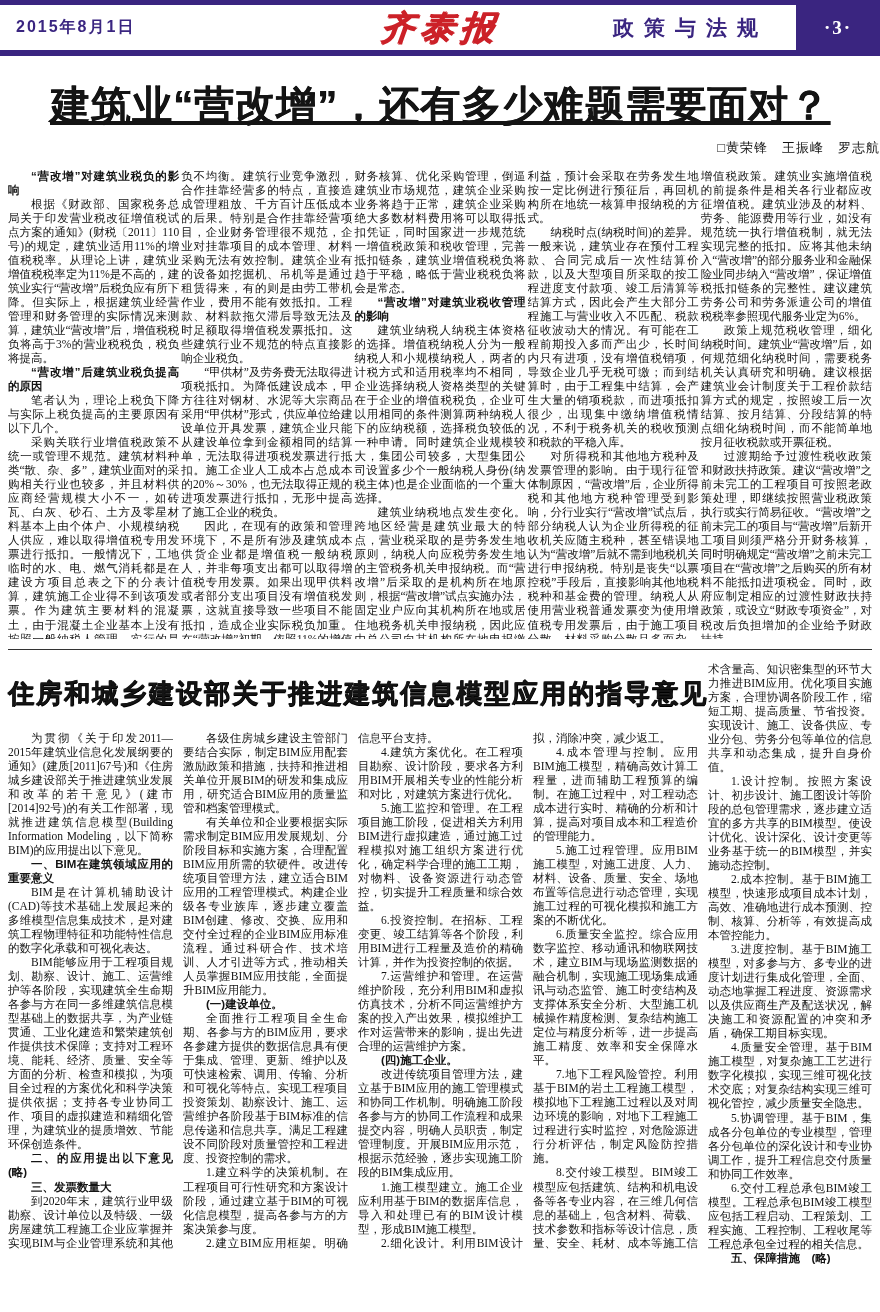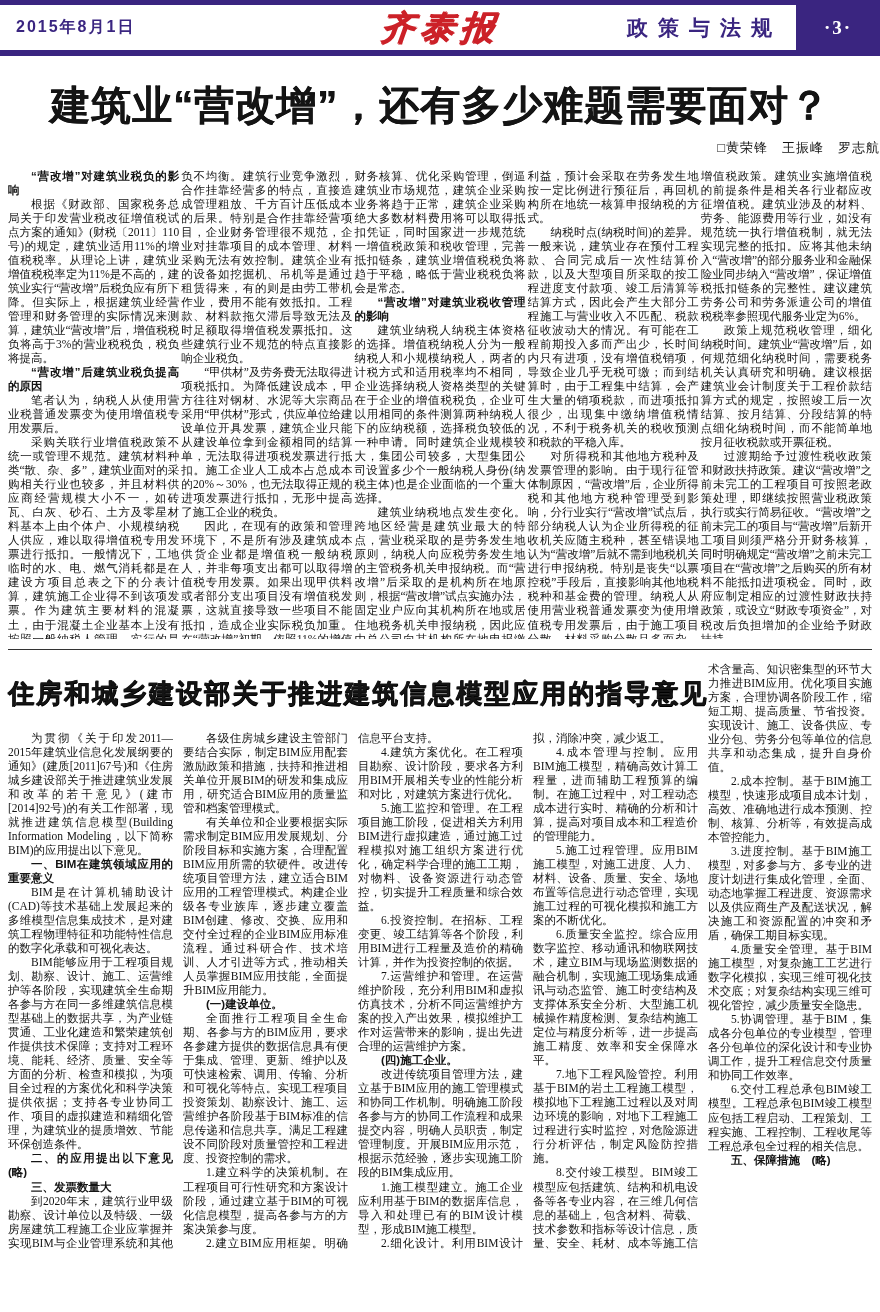--- a/index.html
+++ b/index.html
@@ -43,41 +43,42 @@
     text-shadow:1px 1px 0 #cc2128;
   }
   .mh-right{
     margin-left:auto;
     display:flex;align-items:stretch;
   }
   .mh-section{
     display:flex;align-items:center;
     font-size:21px;font-weight:bold;color:#3a2580;
     letter-spacing:10px;
-    padding-right:14px;
+    padding-right:28px;
     font-family:"Liberation Sans","DejaVu Sans",sans-serif;
     text-align:center;
   }
   .mh-pagebox{
     width:84px;
     background:#3a2580;
     color:#ffffff;
     display:flex;align-items:center;justify-content:center;
     font-size:19px;font-weight:bold;
     letter-spacing:2px;
   }
   
   .a1-title{
     margin:22px 10px 6px 10px;
     text-align:center;
     font-size:40px;font-weight:900;
     letter-spacing:1px;
     font-family:"Liberation Sans","DejaVu Sans",sans-serif;
     text-shadow:0.6px 0 0 #000;
     white-space:nowrap;
+    text-decoration:underline;
   }
   .a1-byline{
     text-align:right;
     font-size:13px;
     margin:4px 0 12px 0;
     letter-spacing:1px;
   }
   .cols{
     display:flex;gap:2px;
     padding:0 8px;
@@ -142,21 +143,21 @@
   </div>
 
   <div class="a1">
     <h1 class="a1-title">建筑业“营改增”，还有多少难题需要面对？</h1>
     <div class="a1-byline">□黄荣锋　王振峰　罗志航</div>
     <div class="cols">
       <div class="col">
           <p class="para heading">“营改增”对建筑业税负的影响</p>
           <p class="para body">根据《财政部、国家税务总局关于印发营业税改征增值税试点方案的通知》(财税〔2011〕110号)的规定，建筑业适用11%的增值税税率。从理论上讲，建筑业增值税税率定为11%是不高的，建筑业实行“营改增”后税负应有所下降。但实际上，根据建筑业经营管理和财务管理的实际情况来测算，建筑业“营改增”后，增值税税负将高于3%的营业税税负，税负将提高。</p>
           <p class="para heading">“营改增”后建筑业税负提高的原因</p>
-          <p class="para body">笔者认为，纳税人从使用营业税普通发票变为使用增值税专用发票后。</p>
+          <p class="para body">笔者认为，理论上税负下降与实际上税负提高的主要原因有以下几个。</p>
           <p class="para body">采购关联行业增值税政策不统一或管理不规范。建筑材料种类“散、杂、多”，建筑业面对的采购相关行业也较多，并且材料供应商经营规模大小不一，如砖瓦、白灰、砂石、土方及零星材料基本上由个体户、小规模纳税人供应，难以取得增值税专用发票进行抵扣。一般情况下，工地临时的水、电、燃气消耗都是在建设方项目总表之下的分表计算，建筑施工企业得不到该项发票。作为建筑主要材料的混凝土，由于混凝土企业基本上没有按照一般纳税人管理，实行的是简易征收，建筑企业往往也不能获得有效抵扣。此外，融资费用和管理费用不能取得抵扣。</p>
         </div>
       <div class="col">
           <p class="para cont">负不均衡。建筑行业竞争激烈，合作挂靠经营多的特点，直接造成管理粗放、千方百计压低成本的后果。特别是合作挂靠经营项目，企业财务管理很不规范，企业对挂靠项目的成本管理、材料采购无法有效控制。建筑企业有的设备如挖掘机、吊机等是通过租赁得来，有的则是由劳工带机作业，费用不能有效抵扣。工程款、材料款拖欠滞后导致无法及时足额取得增值税发票抵扣。这些建筑行业不规范的特点直接影响企业税负。</p>
           <p class="para body">“甲供材”及劳务费无法取得进项税抵扣。为降低建设成本，甲方往往对钢材、水泥等大宗商品采用“甲供材”形式，供应单位给建设单位开具发票，建筑企业只能从建设单位拿到金额相同的结算单，无法取得进项税发票进行抵扣。施工企业人工成本占总成本的20%～30%，也无法取得正规的进项发票进行抵扣，无形中提高了施工企业的税负。</p>
           <p class="para body">因此，在现有的政策和管理环境下，不是所有涉及建筑成本供货企业都是增值税一般纳税人，并非每项支出都可以取得增值税专用发票。如果出现甲供料或者部分支出项目没有增值税发票，这就直接导致一些项目不能抵扣，造成企业实际税负加重。在“营改增”初期，依照11%的增值税率征税，预计短期内建筑企业增值税负担相比营业税将会加重。但是从长远来看，建筑企业必然会加强经营管理、规范</p>
         </div>
       <div class="col">
           <p class="para cont">财务核算、优化采购管理，倒逼建筑业市场规范，建筑企业采购业务将趋于正常，建筑企业采购绝大多数材料费用将可以取得抵扣凭证，同时国家进一步规范统一增值税政策和税收管理，完善抵扣链条，建筑业增值税税负将趋于平稳，略低于营业税税负将会是常态。</p>
           <p class="para heading">“营改增”对建筑业税收管理的影响</p>
@@ -215,20 +216,21 @@
             <p class="para body">4.成本管理与控制。应用BIM施工模型，精确高效计算工程量，进而辅助工程预算的编制。在施工过程中，对工程动态成本进行实时、精确的分析和计算，提高对项目成本和工程造价的管理能力。</p>
             <p class="para body">5.施工过程管理。应用BIM施工模型，对施工进度、人力、材料、设备、质量、安全、场地布置等信息进行动态管理，实现施工过程的可视化模拟和施工方案的不断优化。</p>
             <p class="para body">6.质量安全监控。综合应用数字监控、移动通讯和物联网技术，建立BIM与现场监测数据的融合机制，实现施工现场集成通讯与动态监管、施工时变结构及支撑体系安全分析、大型施工机械操作精度检测、复杂结构施工定位与精度分析等，进一步提高施工精度、效率和安全保障水平。</p>
             <p class="para body">7.地下工程风险管控。利用基于BIM的岩土工程施工模型，模拟地下工程施工过程以及对周边环境的影响，对地下工程施工过程进行实时监控，对危险源进行分析评估，制定风险防控措施。</p>
             <p class="para body">8.交付竣工模型。BIM竣工模型应包括建筑、结构和机电设备等各专业内容，在三维几何信息的基础上，包含材料、荷载、技术参数和指标等设计信息，质量、安全、耗材、成本等施工信息。</p>
           </div>
       </div>
     </div>
     <div class="a2-right">
         <p class="para cont">术含量高、知识密集型的环节大力推进BIM应用。优化项目实施方案，合理协调各阶段工作，缩短工期、提高质量、节省投资。实现设计、施工、设备供应、专业分包、劳务分包等单位的信息共享和动态集成，提升自身价值。</p>
+        <p class="para body">1.设计控制。按照方案设计、初步设计、施工图设计等阶段的总包管理需求，逐步建立适宜的多方共享的BIM模型。使设计优化、设计深化、设计变更等业务基于统一的BIM模型，并实施动态控制。</p>
         <p class="para body">2.成本控制。基于BIM施工模型，快速形成项目成本计划，高效、准确地进行成本预测、控制、核算、分析等，有效提高成本管控能力。</p>
         <p class="para body">3.进度控制。基于BIM施工模型，对多参与方、多专业的进度计划进行集成化管理，全面、动态地掌握工程进度、资源需求以及供应商生产及配送状况，解决施工和资源配置的冲突和矛盾，确保工期目标实现。</p>
         <p class="para body">4.质量安全管理。基于BIM施工模型，对复杂施工工艺进行数字化模拟，实现三维可视化技术交底；对复杂结构实现三维可视化管控，减少质量安全隐患。</p>
         <p class="para body">5.协调管理。基于BIM，集成各分包单位的专业模型，管理各分包单位的深化设计和专业协调工作，提升工程信息交付质量和协同工作效率。</p>
         <p class="para body">6.交付工程总承包BIM竣工模型。工程总承包BIM竣工模型应包括工程启动、工程策划、工程实施、工程控制、工程收尾等工程总承包全过程的相关信息。</p>
         <p class="para heading">五、保障措施　(略)</p>
       </div>
   </div>
 
 </div>

